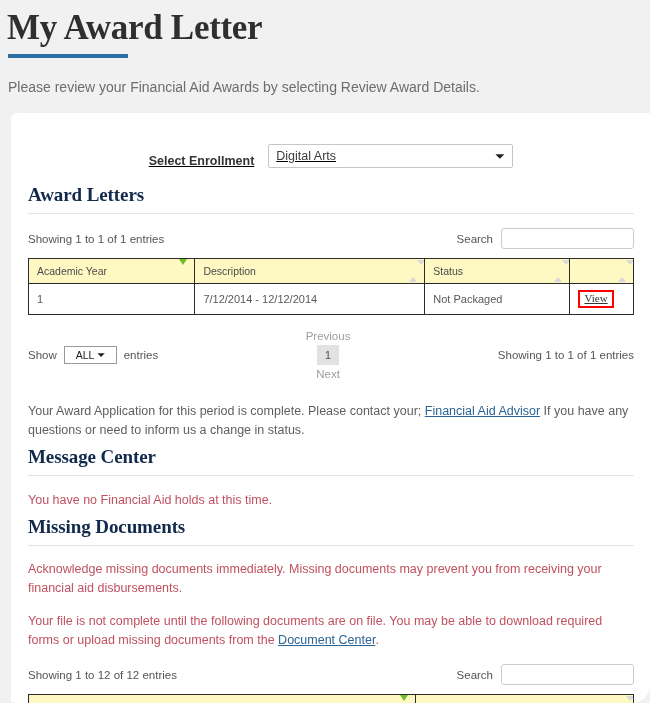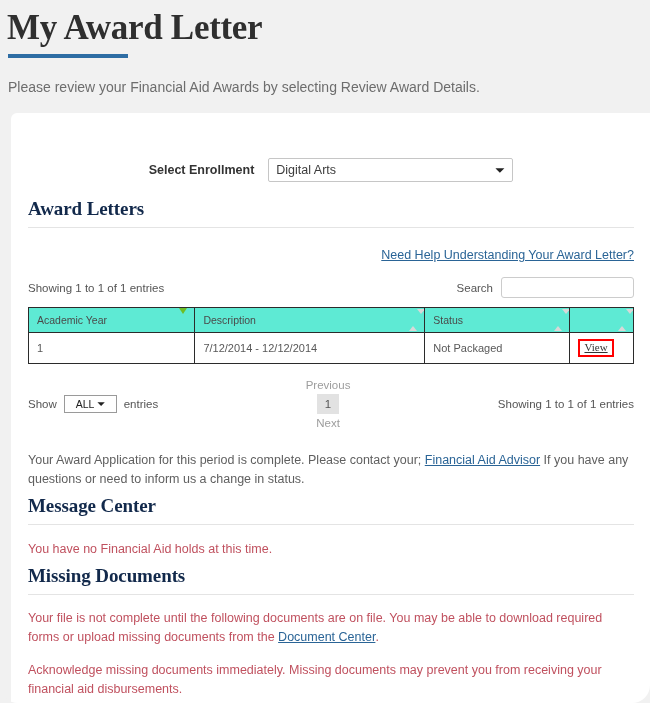--- a/index.html
+++ b/index.html
@@ -55,23 +55,24 @@
     width: 639px;
     min-height: 590px;
     background: #ffffff;
     border-top-left-radius: 6px;
     padding: 0 16px 0 17px;
   }
 
   
   .enroll-row {
     display: flex;
-    align-items: center;
+    align-items: flex-end;
     justify-content: center;
-    padding-top: 45px;
+    padding-top: 31px;
+    text-decoration: underline;
   }
   .enroll-label {
     font-size: 12.5px;
     font-weight: bold;
     color: #333333;
     margin-right: 14px;
   }
   .enroll-select {
     position: relative;
     width: 245px;
@@ -157,21 +158,21 @@
 
   
   table.dt {
     width: 100%;
     border-collapse: collapse;
     margin-top: 9px;
     font-size: 11px;
     table-layout: fixed;
   }
   table.dt th {
-    background: #5eead4;
+    background: #fef9c3;
     border: 1px solid #2b2b2b;
     text-align: left;
     font-weight: normal;
     color: #4a4a4a;
     font-size: 10.5px;
     padding: 6px 6px 6px 8px;
     position: relative;
     height: 24px;
     cursor: pointer;
     white-space: nowrap;
@@ -311,23 +312,20 @@
       <span class="enroll-label">Select Enrollment</span>
       <div class="enroll-select">
         <span>Digital Arts</span>
         <span class="chev">⏷</span>
       </div>
     </div>
 
     <div class="section-head">Award Letters</div>
     <hr class="section-rule">
 
-    <div class="help-row">
-      <a class="link">Need Help Understanding Your Award Letter?</a>
-    </div>
 
     <div class="table-top">
       <div class="showing-text">Showing 1 to 1 of 1 entries</div>
       <div class="search-wrap">
         <span class="search-label">Search</span>
         <input class="search-input" type="text" placeholder="" style="">
       </div>
     </div>
 
     <table class="dt">
@@ -402,25 +400,25 @@
     <div class="body-para">
       <span>Your Award Application for this period is complete. Please contact your; </span><a class="link">Financial Aid Advisor</a><span> If you have any questions or need to inform us a change in status.</span>
     </div>
 
     <div class="section-head tight">Message Center</div>
     <hr class="section-rule">
     <div class="warn-para first">You have no Financial Aid holds at this time.</div>
 
     <div class="section-head tight">Missing Documents</div>
     <hr class="section-rule">
+    <div class="warn-para">Acknowledge missing documents immediately. Missing documents may prevent you from receiving your financial aid disbursements.</div>
+
     <div class="warn-para">
       <span>Your file is not complete until the following documents are on file. You may be able to download required forms or upload missing documents from the </span><a class="link">Document Center</a><span>.</span>
     </div>
-
-    <div class="warn-para">Acknowledge missing documents immediately. Missing documents may prevent you from receiving your financial aid disbursements.</div>
 
     <div class="table-top">
       <div class="showing-text">Showing 1 to 12 of 12 entries</div>
       <div class="search-wrap">
         <span class="search-label">Search</span>
         <input class="search-input" type="text" placeholder="" style="">
       </div>
     </div>
 
     <table class="dt">

